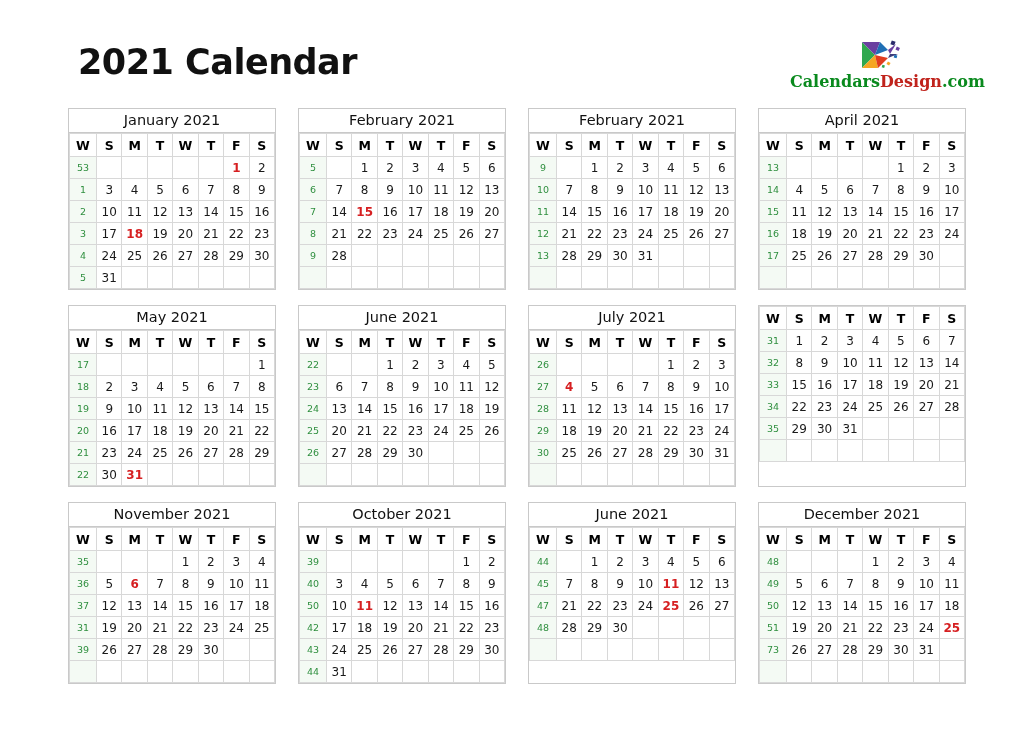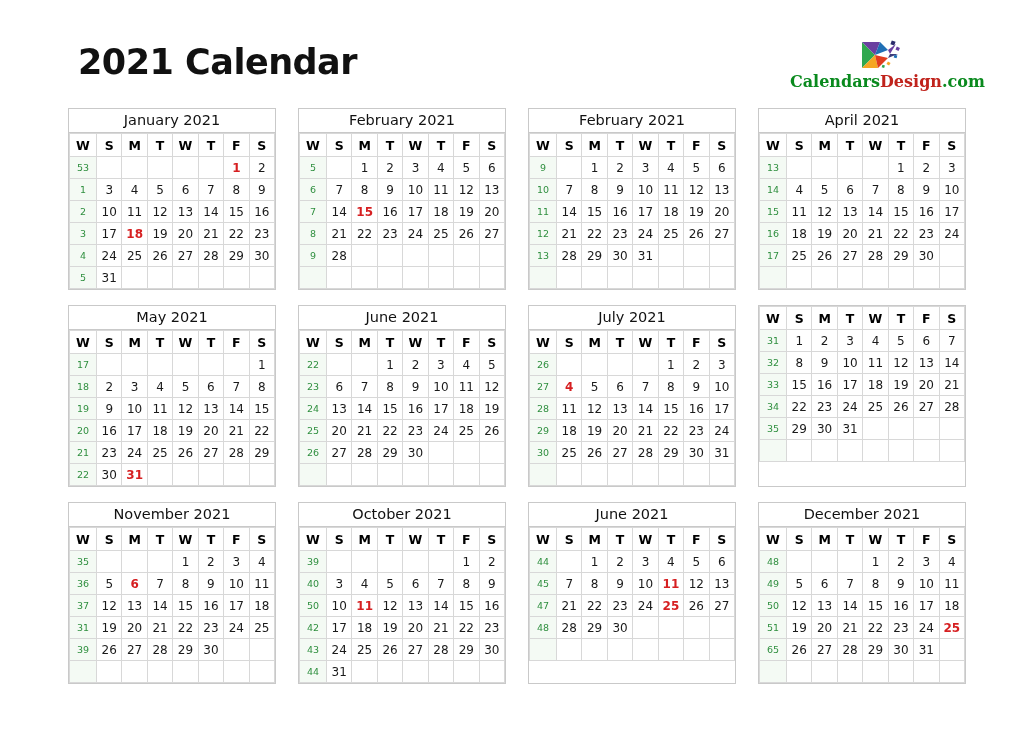--- a/index.html
+++ b/index.html
@@ -1081,21 +1081,21 @@
                 <td class="wk">51</td>
                 <td class="">19</td>
                 <td class="">20</td>
                 <td class="">21</td>
                 <td class="">22</td>
                 <td class="">23</td>
                 <td class="">24</td>
                 <td class="hol">25</td>
               </tr>
               <tr>
-                <td class="wk">65</td>
+                <td class="wk">73</td>
                 <td class="">26</td>
                 <td class="">27</td>
                 <td class="">28</td>
                 <td class="">29</td>
                 <td class="">30</td>
                 <td class="">31</td>
                 <td class="empty"></td>
               </tr>
               <tr>
                 <td class="wk"></td>

